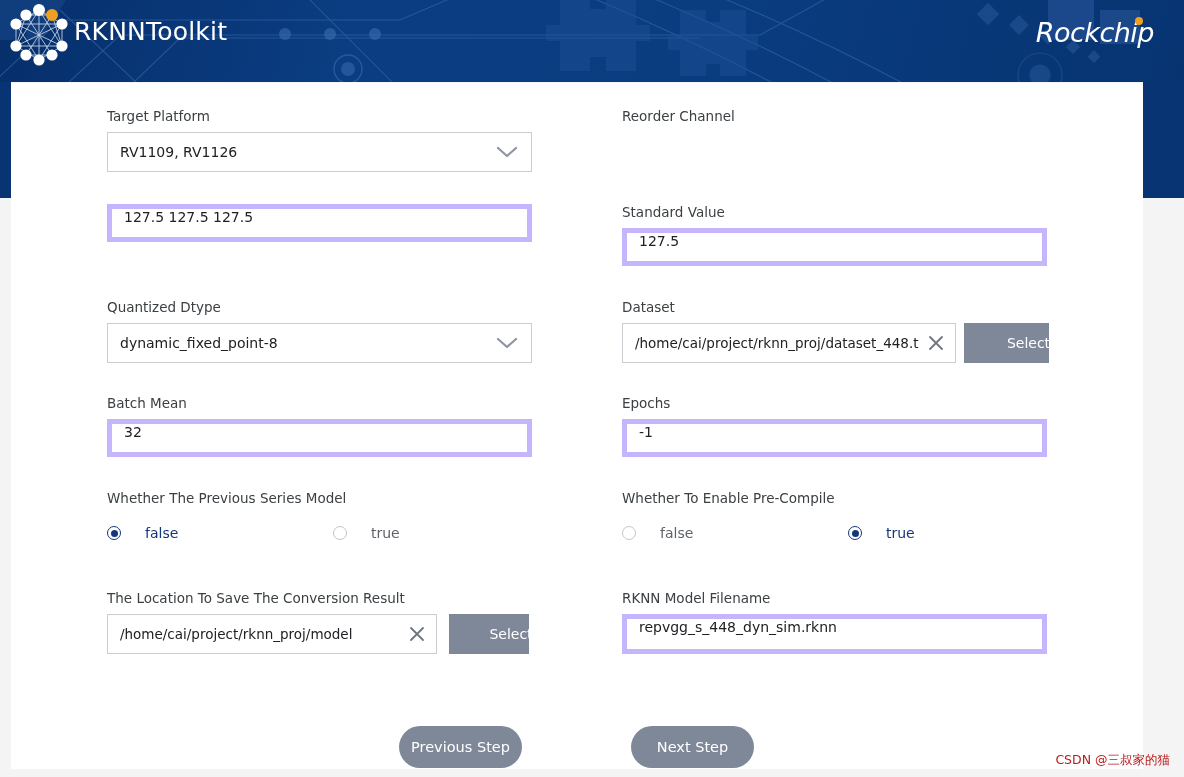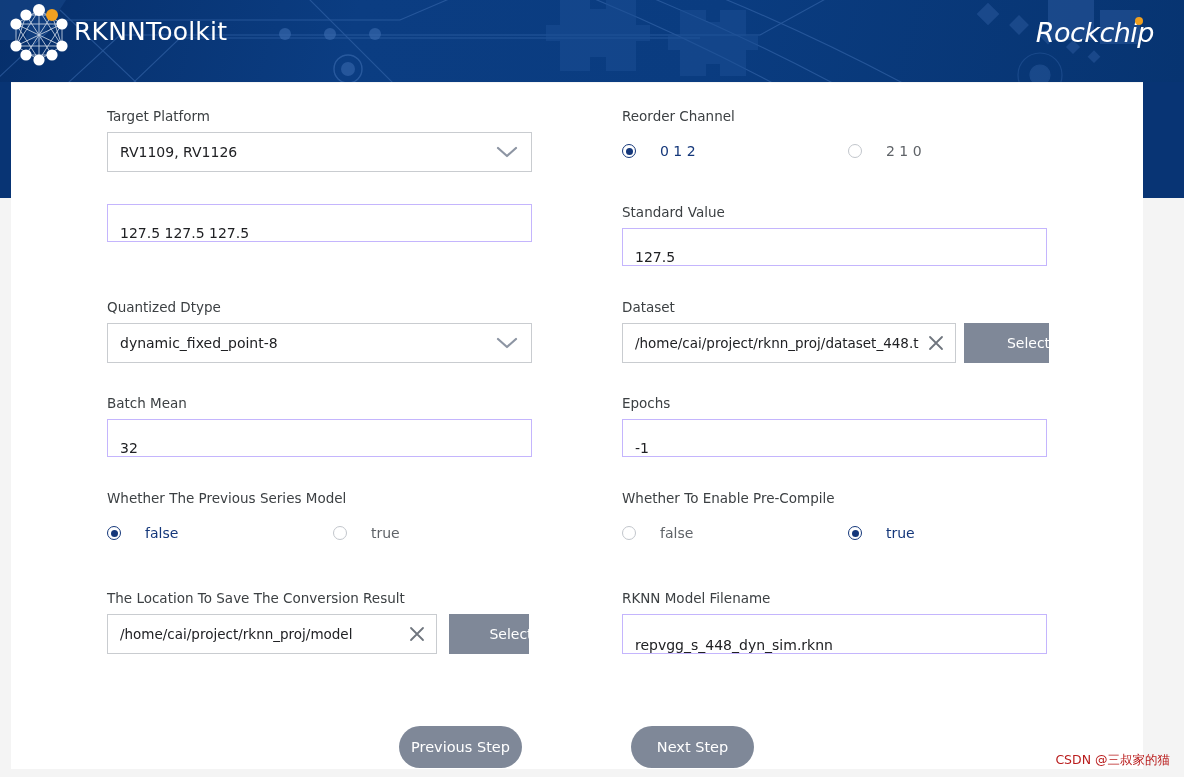--- a/index.html
+++ b/index.html
@@ -95,27 +95,27 @@
   .field-label {
     font-size: 13.5px;
     color: #3c4043;
     margin-bottom: 8px;
     white-space: nowrap;
     font-family: "DejaVu Sans", "Liberation Sans", sans-serif;
   }
   .text-input {
     width: 425px;
     height: 38px;
-    border: 1px solid #c4b5fd;
+    border: 5px solid #c4b5fd;
     background: #ffffff;
     font-size: 14px;
     color: #202124;
     padding: 0 12px;
     display: flex;
-    align-items: flex-end;
+    align-items: flex-start;
     font-family: "DejaVu Sans", "Liberation Sans", sans-serif;
   }
   .select-input {
     width: 425px;
     height: 40px;
     border: 1px solid #c9ccd0;
     background: #ffffff;
     font-size: 14px;
     color: #202124;
     padding: 0 12px;
@@ -322,30 +322,20 @@
       <div class="select-input">
         <span>RV1109, RV1126</span>
         <svg class="chev" viewBox="0 0 24 14">
           <path d="M3 3 L12 11 L21 3" stroke="#8d95a3" stroke-width="2.2" fill="none" stroke-linecap="round" stroke-linejoin="round"></path>
         </svg>
       </div>
     </div>
 
     <div class="form-col-right" style="top:25px;">
       <div class="field-label">Reorder Channel</div>
-      <div class="radio-group" style="height:38px;">
-        <div class="radio-item" style="width:226px;">
-          <span class="radio-dot checked"></span>
-          <span class="radio-label sel">0 1 2</span>
-        </div>
-        <div class="radio-item">
-          <span class="radio-dot"></span>
-          <span class="radio-label">2 1 0</span>
-        </div>
-      </div>
     </div>
 
     <div class="form-col-left" style="top:121px;">
       <div class="text-input">
         <span>127.5 127.5 127.5</span>
       </div>
     </div>
 
     <div class="form-col-right" style="top:121px;">
       <div class="field-label">Standard Value</div>

